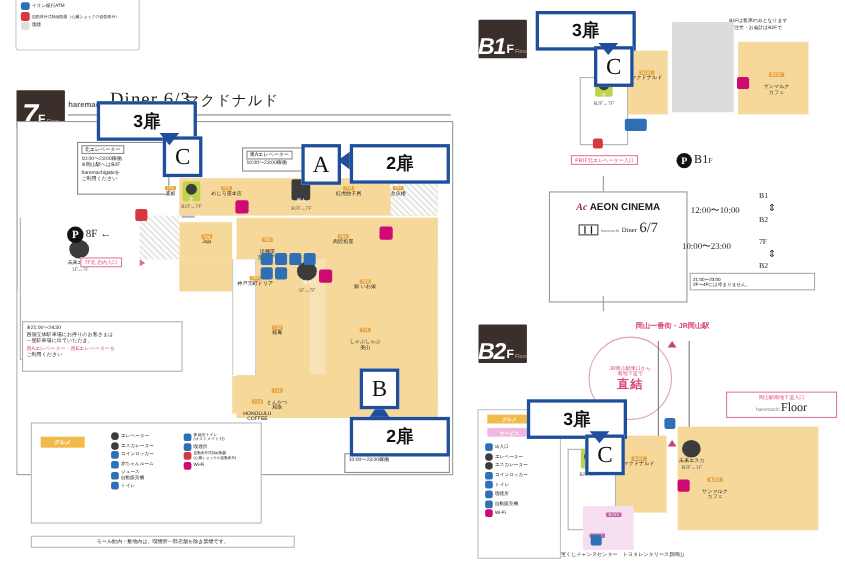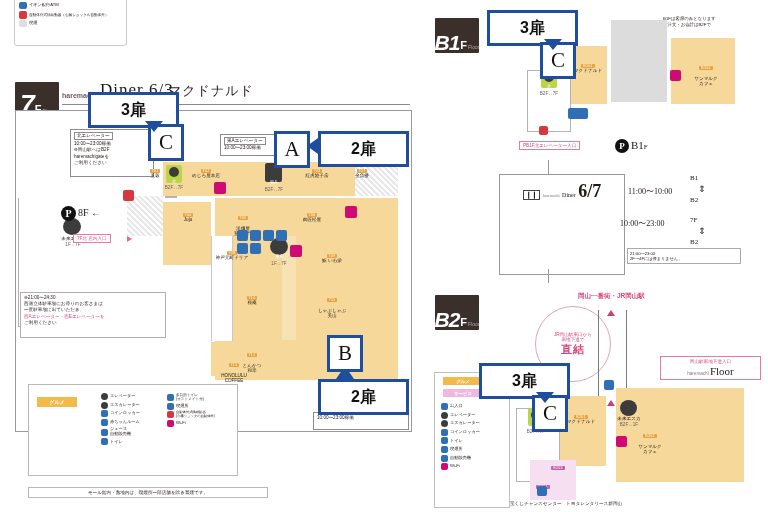--- a/index.html
+++ b/index.html
@@ -396,33 +396,37 @@
   <div class="abs" style="left:136px;top:131px;font-size:11px;font-family:'Liberation Serif',serif;">
     <span>B1</span><span style="font-size:7px;">F</span>
   </div>
 </div>
 
 <div class="abs callout" style="left:487px;top:10px;width:85px;height:30px;">3扉</div>
 <div class="abs tail-dn" style="left:544px;top:39px;"></div>
 <div class="abs marker-box" style="left:540px;top:42px;width:30px;height:31px;">C</div>
 
 <div class="abs hours-panel" style="left:499px;top:174px;width:120px;height:95px;padding:2px;">
+  <div class="hp-cinema" style="margin-top:4px;">
+    <span style="font-family:'Liberation Serif',serif;font-style:italic;color:#9b1f6a;">Ac</span>
+    <span>AEON CINEMA</span>
+  </div>
   <div class="hp-diner" style="margin-top:3px;">
     <span style="border:1px solid #444;padding:0 2px;font-size:7px;">❙❙</span>
     <span style="font-size:4px;color:#777;">haremachi</span>
     <span style="font-size:6px;">Diner</span>
-    <span style="font-size:18px;font-weight:bold;">6/7</span>
+    <span style="font-size:13px;">6/7</span>
   </div>
 </div>
 <div class="abs" style="left:548px;top:160px;width:1px;height:14px;background:#999;"></div>
 <div class="abs" style="left:548px;top:269px;width:1px;height:14px;background:#999;"></div>
 
 <div class="abs" style="left:628px;top:176px;width:140px;">
   <span class="hp-fl abs" style="left:62px;top:-2px;">B1</span>
-  <span class="hp-time abs" style="left:0;top:10px;">11:00〜10:00</span>
+  <span class="hp-time abs" style="left:0;top:10px;">12:00〜10:00</span>
   <span class="abs" style="left:70px;top:8px;font-size:9px;">⇕</span>
   <span class="hp-fl abs" style="left:62px;top:20px;">B2</span>
 </div>
 <div class="abs" style="left:620px;top:218px;width:148px;">
   <span class="hp-fl abs" style="left:70px;top:-2px;">7F</span>
   <span class="hp-time abs" style="left:0;top:0;">10:00〜23:00</span>
   <span class="abs" style="left:78px;top:8px;font-size:9px;">⇕</span>
   <span class="hp-fl abs" style="left:70px;top:20px;">B2</span>
 </div>
 <div class="abs hp-note" style="left:627px;top:248px;width:108px;">

